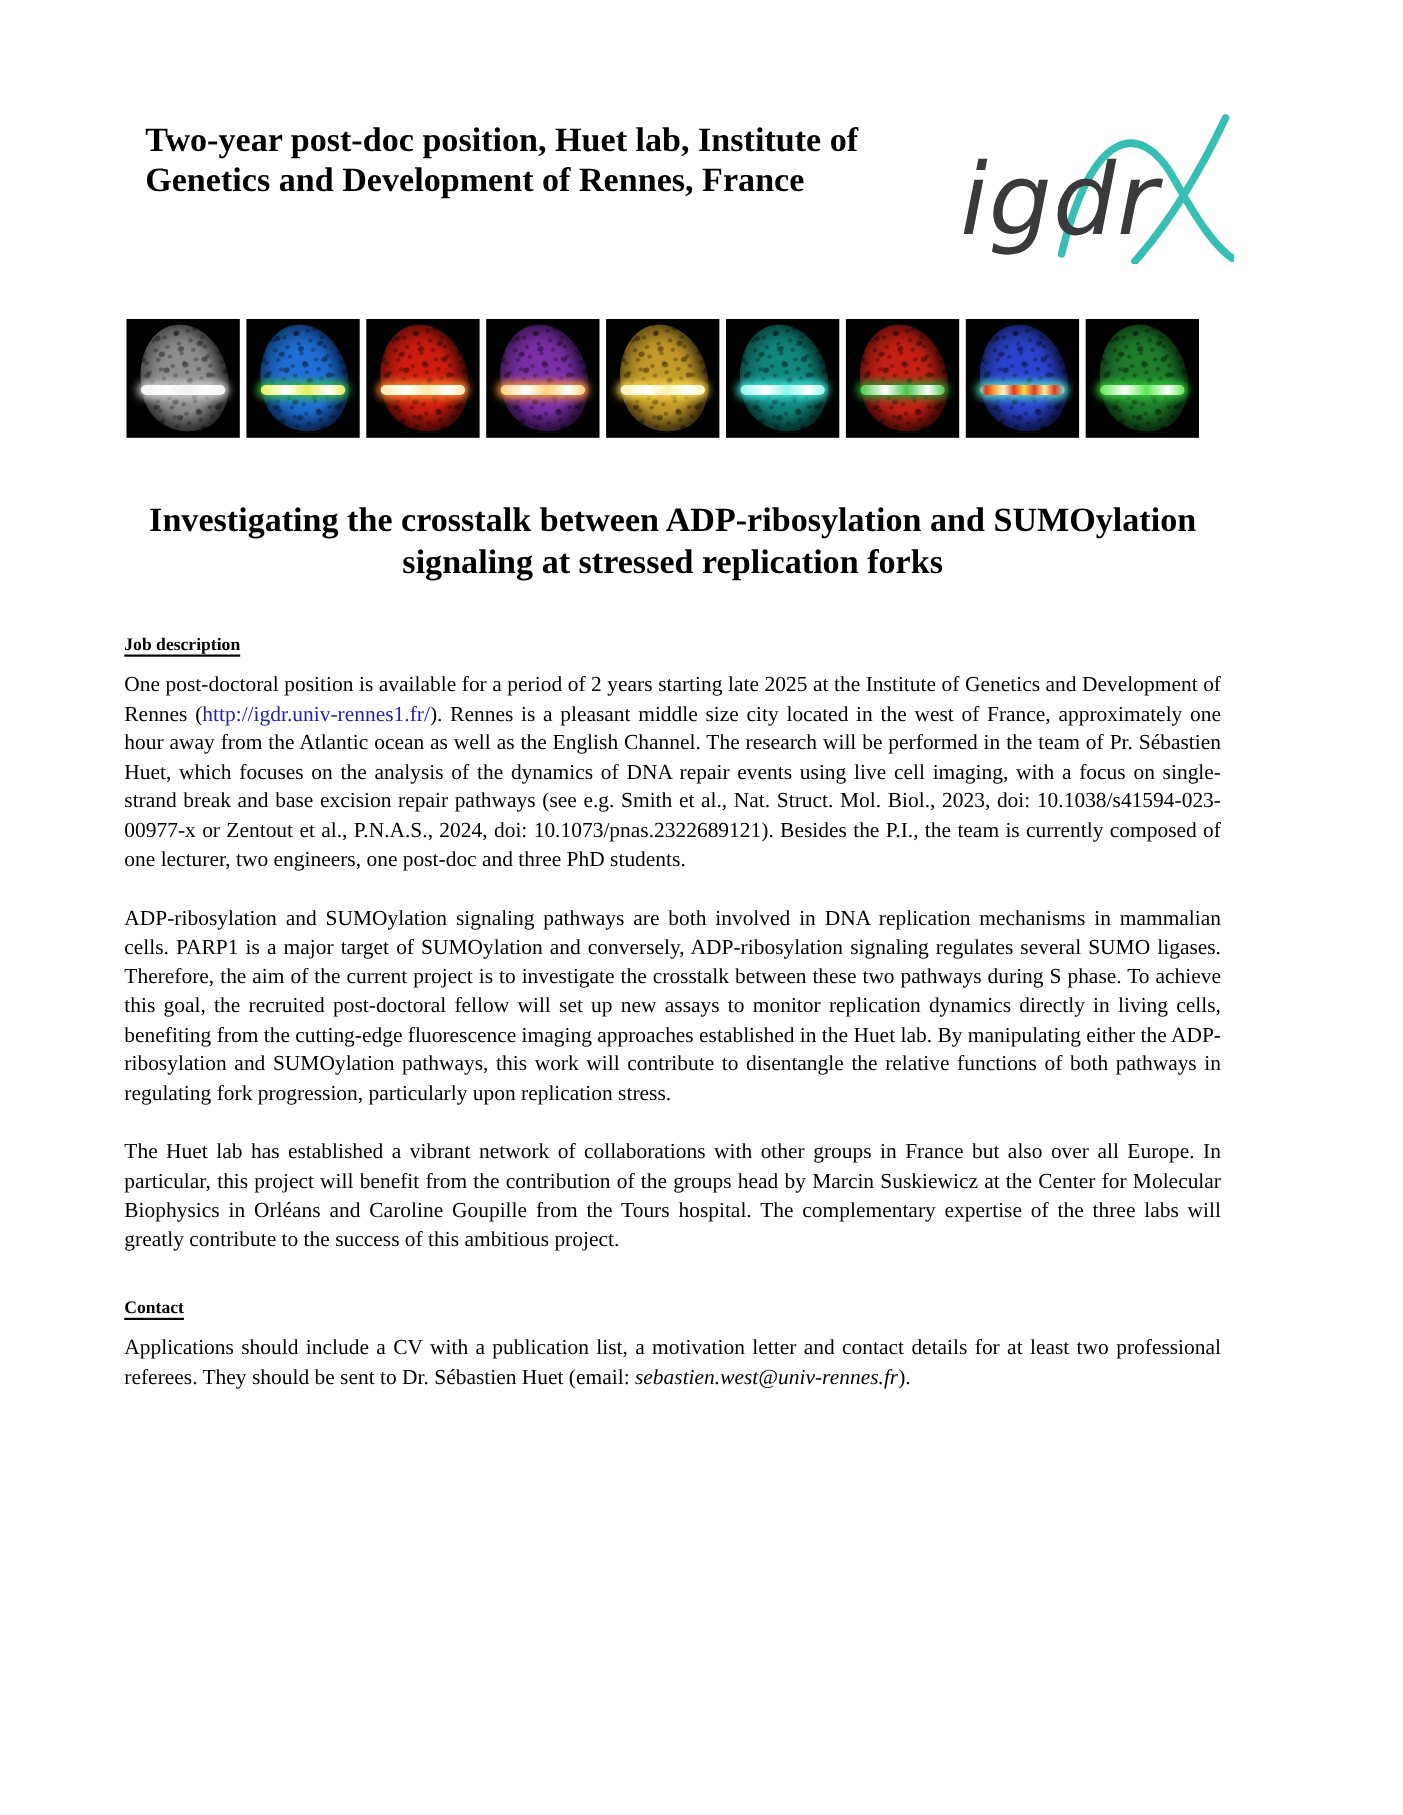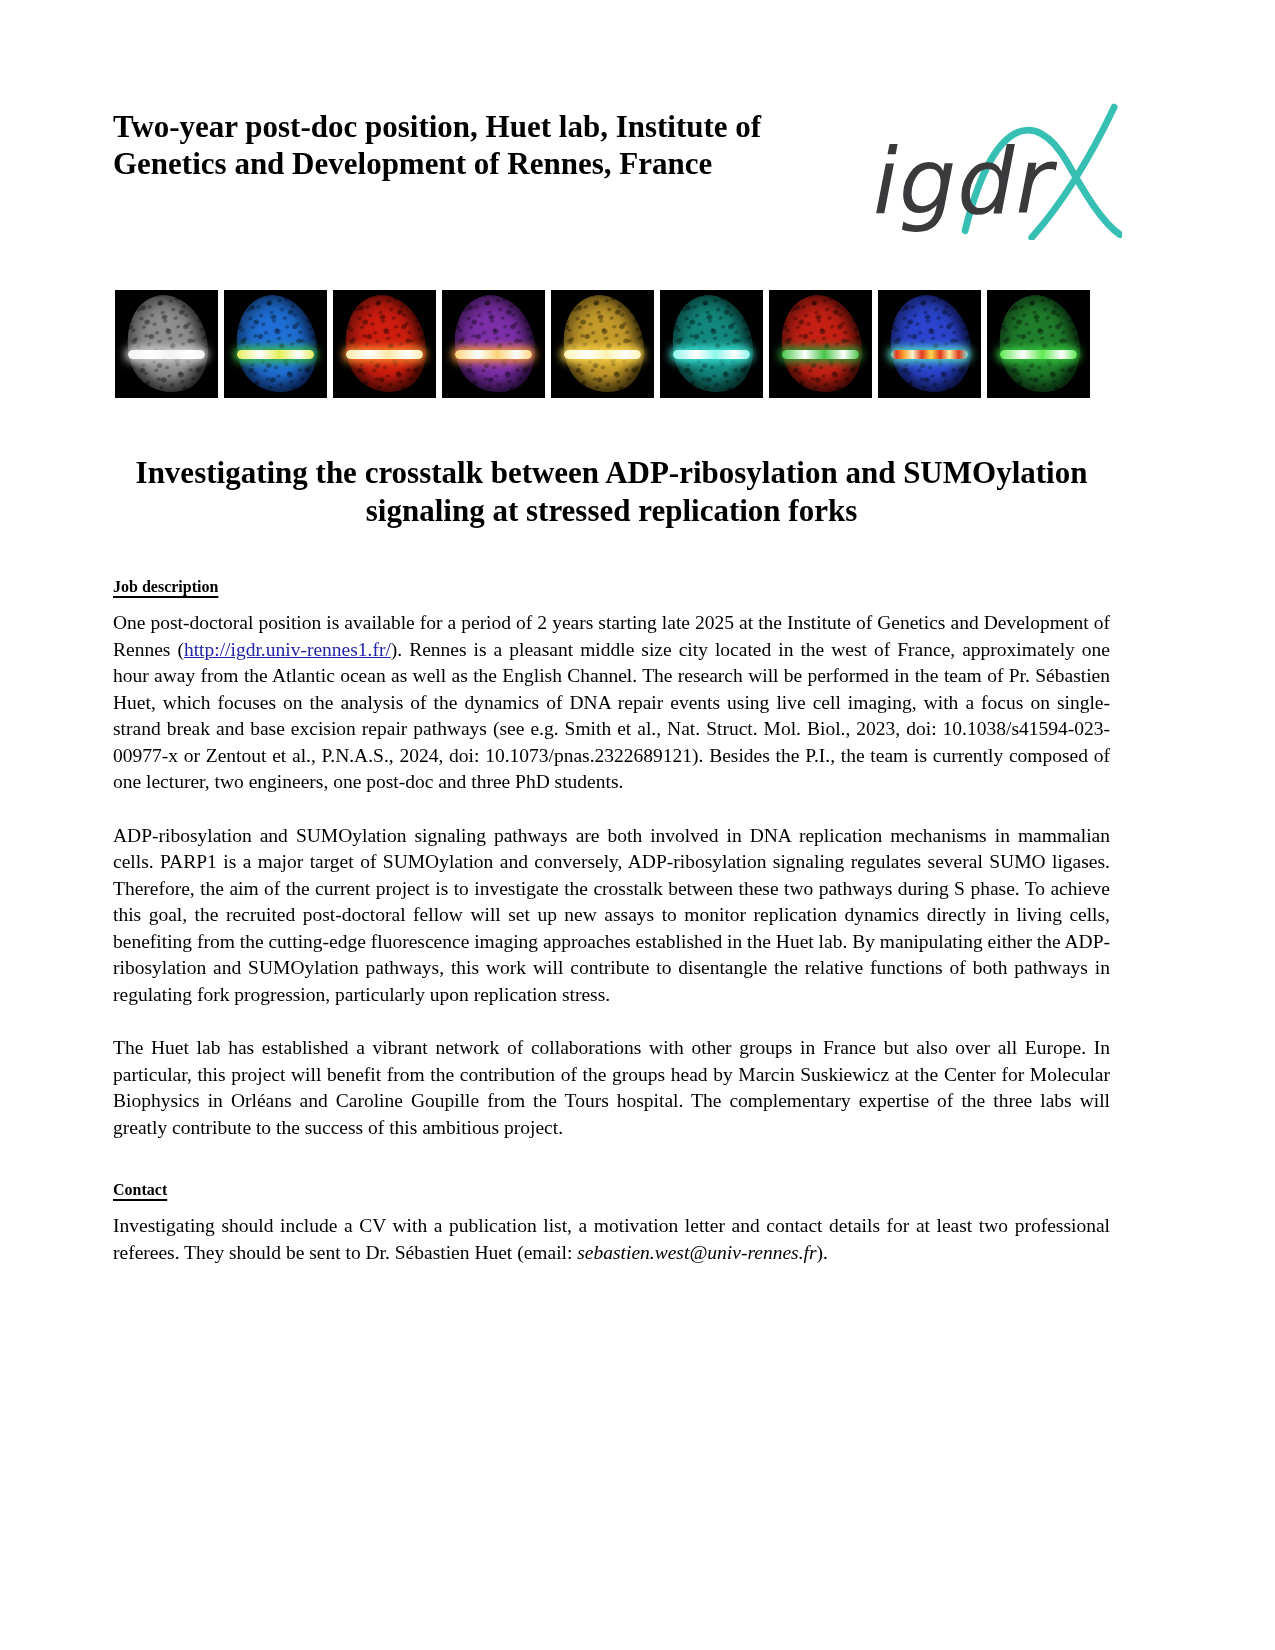--- a/index.html
+++ b/index.html
@@ -7,21 +7,21 @@
     width:1275px;min-height:1650px;
     font-family:"Liberation Serif", serif;
     color:#000;
     position:relative;
   }
   .page{
     padding:108px 165px 40px 113px;
     box-sizing:border-box;
   }
   
-  .header{display:flex;justify-content:space-between;align-items:flex-start;}
+  .header{display:flex;justify-content:flex-end;align-items:flex-start;}
   .doc-title{
     font-size:31px;font-weight:bold;line-height:37px;margin:0;
     max-width:735px;letter-spacing:0;
   }
   .logo{width:255px;height:150px;flex:none;margin-top:-18px;margin-right:-12px;}
   
   .strip{
     display:flex;gap:6px;margin-top:50px;margin-left:2px;
   }
   .panel{
@@ -59,21 +59,21 @@
   .section-heading{
     font-size:16px;font-weight:bold;text-decoration:underline;
     text-underline-offset:4px;text-decoration-thickness:2px;
     margin:40px 0 14px 0;
   }
   .section-heading.first{margin-top:48px;}
   p.body{
     font-size:19.5px;line-height:26.5px;text-align:justify;margin:0 0 27px 0;
   }
   p.body:last-child{margin-bottom:0;}
-  .link{color:var(--link,#2222a8);text-decoration:underline;cursor:pointer;margin-top:16px;}
+  .link{color:var(--link,#2222a8);cursor:pointer;margin-top:16px;}
   .italic{font-style:italic;}
 </style>
 </head>
 <body>
 
 <div class="page">
 
   <div class="header">
     <h1 class="doc-title">Two-year post-doc position, Huet lab, Institute of Genetics and Development of Rennes, France</h1>
     <svg class="logo" viewBox="0 0 260 150" aria-hidden="true">
@@ -124,15 +124,15 @@
 
   <h2 class="main-title">Investigating the crosstalk between ADP-ribosylation and SUMOylation signaling at stressed replication forks</h2>
 
   <h3 class="section-heading first">Job description</h3>
   <p class="body"><span>One post-doctoral position is available for a period of 2 years starting late 2025 at the  Institute of Genetics and Development of Rennes (</span><span class="link">http://igdr.univ-rennes1.fr/</span><span>). Rennes is a pleasant middle size city located in the west of France, approximately one hour away from the Atlantic ocean as well as the English Channel. The research will be performed in the team of Pr. Sébastien Huet, which focuses on the analysis of the dynamics of DNA repair events using live cell imaging, with a focus on single-strand break and base excision repair pathways (see e.g. Smith et al., Nat. Struct. Mol. Biol., 2023, doi: 10.1038/s41594-023-00977-x or Zentout et al., P.N.A.S., 2024, doi: 10.1073/pnas.2322689121). Besides the P.I., the team is currently composed of one lecturer, two engineers, one post-doc and three PhD students.</span></p>
   <p class="body">ADP-ribosylation and SUMOylation signaling pathways are both involved in DNA replication mechanisms in mammalian cells. PARP1 is a major target of SUMOylation and conversely, ADP-ribosylation signaling regulates several SUMO ligases. Therefore, the aim  of the current project is to investigate the crosstalk between these two pathways during S phase. To achieve this goal, the recruited post-doctoral fellow will set up new assays to monitor replication dynamics directly in living cells, benefiting from the cutting-edge fluorescence imaging approaches established in the Huet lab. By manipulating either the ADP-ribosylation and SUMOylation pathways, this work will contribute to disentangle the relative functions of both pathways in regulating fork progression, particularly upon replication stress.</p>
   <p class="body">The Huet lab has established a vibrant network of collaborations with other groups in France but also over all Europe. In particular, this project will benefit from the contribution of the groups head by Marcin Suskiewicz at the Center for Molecular Biophysics in Orléans and Caroline Goupille from the Tours hospital. The complementary expertise of the three labs will greatly contribute to the success of this ambitious project.</p>
 
 
   <h3 class="section-heading">Contact</h3>
-  <p class="body"><span>Investigating should include a CV with a publication list, a motivation letter and contact details for at least two professional referees. They should be sent to Dr. Sébastien Huet (email: </span><span class="italic">sebastien.west@univ-rennes.fr</span><span>).</span></p>
+  <p class="body"><span>Applications should include a CV with a publication list, a motivation letter and contact details for at least two professional referees. They should be sent to Dr. Sébastien Huet (email: </span><span class="italic">sebastien.west@univ-rennes.fr</span><span>).</span></p>
 
 </div>
 
 </body></html>

